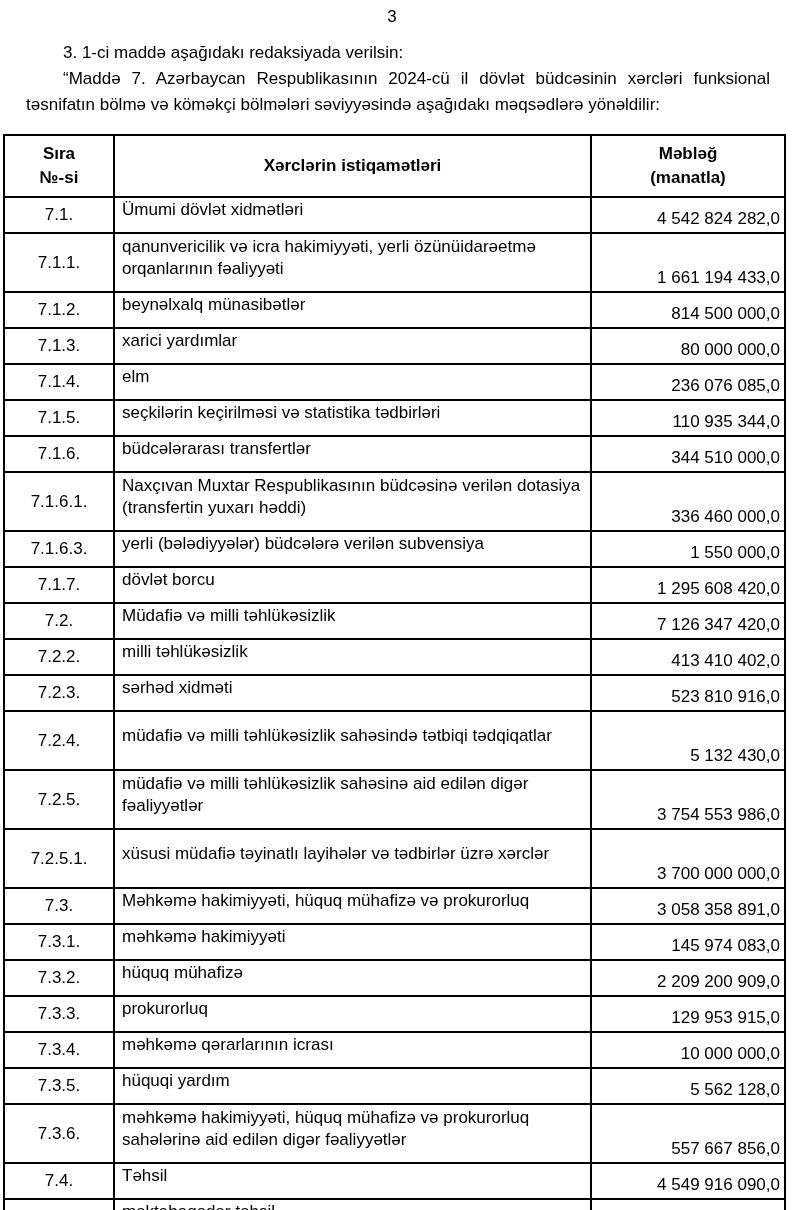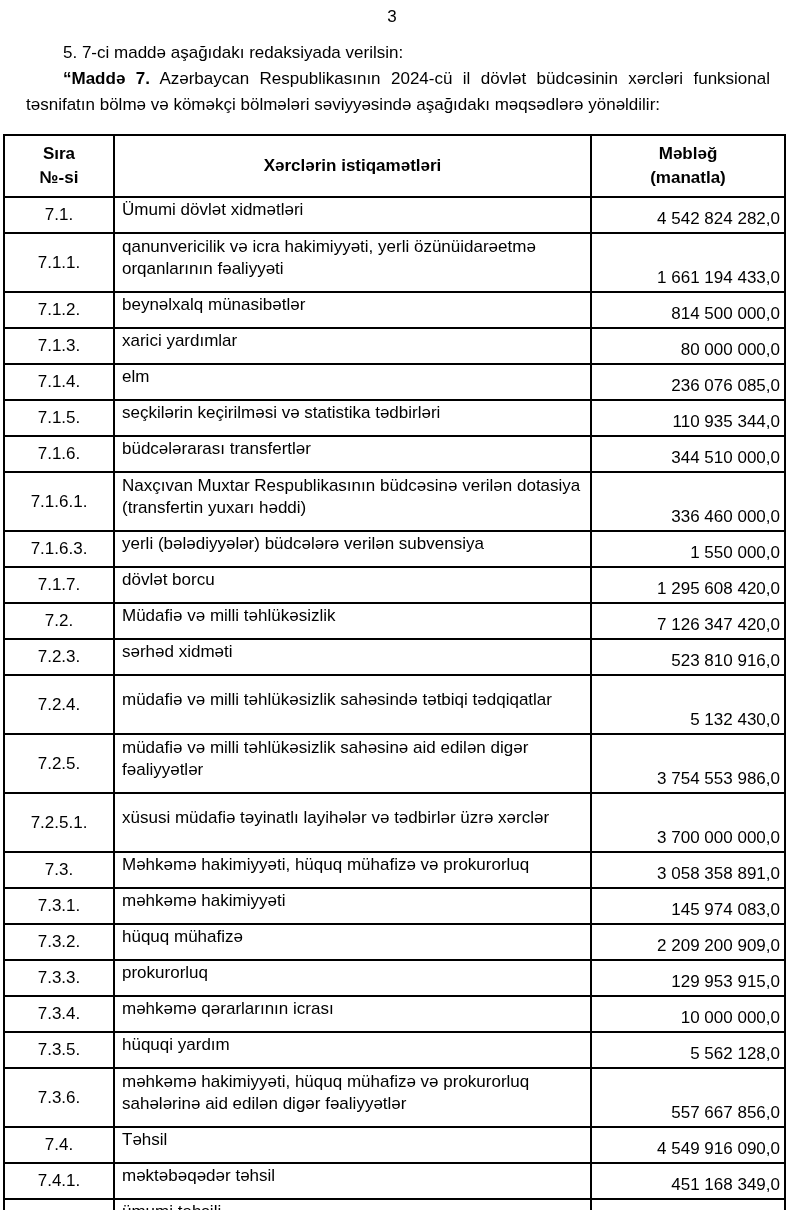--- a/index.html
+++ b/index.html
@@ -18,21 +18,21 @@
     text-align: center;
     font-size: 17px;
   }
   .intro {
     margin: 13px 30px 0 26px;
     font-size: 17px;
     line-height: 26px;
     text-align: justify;
   }
   .intro p { margin: 0; text-indent: 37px; }
-  .intro .lead { font-weight: bold; }
+  .intro .lead { font-weight: normal; }
   table.budget {
     border-collapse: collapse;
     table-layout: fixed;
     margin: 16px 12px 0 3px;
     width: 781px;
   }
   table.budget th, table.budget td {
     border: 2px solid #000000;
     font-size: 17px;
     overflow: hidden;
@@ -69,21 +69,21 @@
   tr.tall td { height: 45px; }
 </style>
 </head>
 <body>
 
 <div class="page">
 
   <div class="page-number">3</div>
 
   <div class="intro">
-    <p>5. 7-ci maddə aşağıdakı redaksiyada verilsin:</p>
+    <p>3. 1-ci maddə aşağıdakı redaksiyada verilsin:</p>
     <p><span class="lead">“Maddə 7.</span><span> Azərbaycan Respublikasının 2024-cü il dövlət büdcəsinin xərcləri funksional təsnifatın bölmə və köməkçi bölmələri səviyyəsində aşağıdakı məqsədlərə yönəldilir:</span></p>
   </div>
 
   <table class="budget">
     <colgroup>
       <col class="c-no">
       <col class="c-desc">
       <col class="c-amt">
     </colgroup>
     <thead>
@@ -145,20 +145,25 @@
       <td class="no">7.1.7.</td>
       <td class="desc">dövlət borcu</td>
       <td class="amt">1 295 608 420,0</td>
     </tr>
         <tr>
       <td class="no">7.2.</td>
       <td class="desc">Müdafiə və milli təhlükəsizlik</td>
       <td class="amt">7 126 347 420,0</td>
     </tr>
         <tr>
+      <td class="no">7.2.2.</td>
+      <td class="desc">milli təhlükəsizlik</td>
+      <td class="amt">413 410 402,0</td>
+    </tr>
+        <tr>
       <td class="no">7.2.3.</td>
       <td class="desc">sərhəd xidməti</td>
       <td class="amt">523 810 916,0</td>
     </tr>
         <tr class="tall">
       <td class="no">7.2.4.</td>
       <td class="desc">müdafiə və milli təhlükəsizlik sahəsində tətbiqi tədqiqatlar</td>
       <td class="amt">5 132 430,0</td>
     </tr>
         <tr class="tall">

